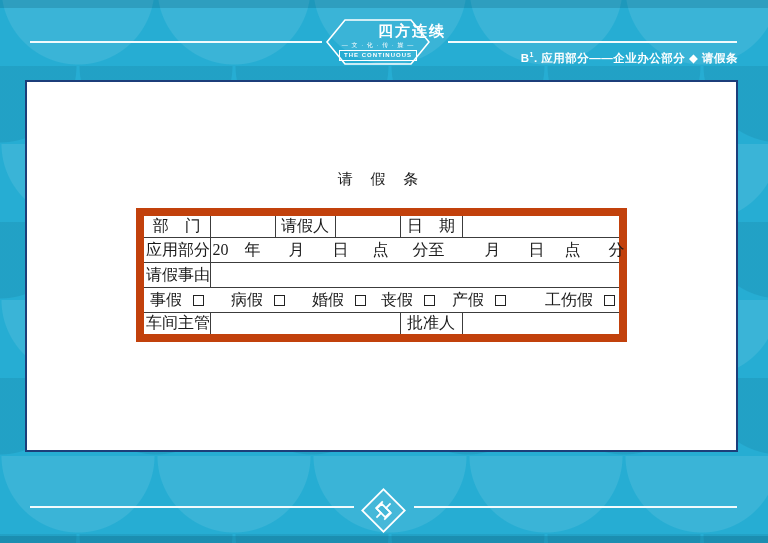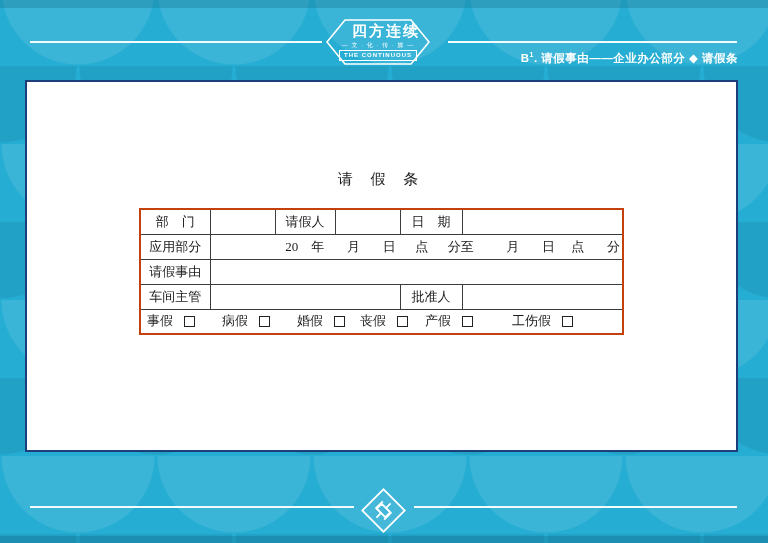--- a/index.html
+++ b/index.html
@@ -19,42 +19,42 @@
 
   .hline { position:absolute; height:2px; background:#f2fbfd; }
   .hl-top-left { left:30px; top:41px; width:292px; }
   .hl-top-right { left:448px; top:41px; width:289px; }
   .hl-bot-left { left:30px; top:506px; width:324px; }
   .hl-bot-right { left:414px; top:506px; width:323px; }
 
   
   .hexlogo { position:absolute; left:326px; top:19px; width:104px; height:46px; }
   .hexlogo svg { position:absolute; left:0; top:0; }
-  .hex-title { position:absolute; left:8px; top:3px; width:100%; text-align:center;
+  .hex-title { position:absolute; left:16px; top:3px; width:100%; text-align:right;
     color:#fff; font-weight:bold; font-size:15px; letter-spacing:2px; }
   .hex-sub { position:absolute; left:0; top:22px; width:100%; text-align:center;
     color:#fff; font-size:6px; letter-spacing:1px; white-space:nowrap; }
   .hex-tag { position:absolute; left:50%; transform:translateX(-50%); top:31px;
     color:#fff; font-size:6px; font-weight:bold; letter-spacing:1px;
     border:1px solid #fff; padding:0 4px; line-height:9px; white-space:nowrap; }
 
   .crumb { position:absolute; top:51px; right:30px; color:#fff; font-size:11.5px;
     font-weight:bold; letter-spacing:0.5px; }
   .crumb sup { font-size:7px; }
 
   
   .panel { position:absolute; left:25px; top:80px; width:713px; height:372px;
     background:#fff; border:2px solid #1c3e7a; }
   .doc-title { margin-top:88px; text-align:center; color:#1a1a1a;
     font-family:"Liberation Serif","DejaVu Serif",serif;
     font-size:15px; letter-spacing:7px; }
 
   table.form { border-collapse:collapse; table-layout:fixed; width:483px;
-    margin:19px auto 0 auto; border:2px solid #c2410c;
-    font-family:"Liberation Serif","DejaVu Serif",serif; font-size:13px; color:#1a1a1a; }
+    margin:19px auto 0 auto; border:8px solid #c2410c;
+    font-family:"Liberation Serif","DejaVu Serif",serif; font-size:16px; color:#1a1a1a; }
   table.form td { border:1px solid #3c3c3c; height:25px; padding:0 2px; }
   td.lab { text-align:center; white-space:pre; }
   td.fill {}
   td.pre { white-space:pre; text-align:right; padding-left:3px;font-family:Liberation Serif, serif; }
 
   .lt-row { display:flex; align-items:center; }
   .lt { display:flex; align-items:center; white-space:nowrap; }
   .lt .box { display:inline-block; width:11px; height:11px; border:1.5px solid #222;
     margin-left:11px; background:#fff; }
   .lt.m1 { margin-left:4px; } .lt.m2 { margin-left:27px; } .lt.m3 { margin-left:27px; }
@@ -75,21 +75,21 @@
 
   <div class="hexlogo">
     <svg width="104" height="46" viewBox="0 0 104 46">
       <polygon points="1,23 19,1 85,1 103,23 85,45 19,45" fill="none" stroke="#ffffff" stroke-width="1.6"></polygon>
     </svg>
     <div class="hex-title">四方连续</div>
     <div class="hex-sub">— 文 · 化 · 传 · 媒 —</div>
     <div class="hex-tag">THE CONTINUOUS</div>
   </div>
 
-  <div class="crumb"><span>B</span><sup>1</sup><span>. 请假事由——企业办公部分 ◆ 请假条</span></div>
+  <div class="crumb"><span>B</span><sup>1</sup><span>. 应用部分——企业办公部分 ◆ 请假条</span></div>
 
   <div class="panel">
     <div class="doc-title">请 假 条</div>
 
     <table class="form">
       <colgroup>
         <col style="width:70px">
           <col style="width:65px">
           <col style="width:60px">
         <col style="width:65px">
@@ -107,26 +107,20 @@
       </tr>
       <tr>
         <td class="lab">应用部分</td>
         <td class="pre" colspan="5">20    年       月       日      点      分至          月       日     点       分</td>
       </tr>
       <tr>
         <td class="lab">请假事由</td>
         <td class="fill" colspan="5"></td>
       </tr>
       <tr>
-        <td class="lab">车间主管</td>
-        <td class="fill" colspan="3"></td>
-        <td class="lab">批准人</td>
-        <td class="fill"></td>
-      </tr>
-      <tr>
         <td colspan="6">
           <div class="lt-row">
             <span class="lt m1">
                   <span>事假</span>
                   <span class="box"></span>
                 </span>
             <span class="lt m2">
                   <span>病假</span>
                   <span class="box"></span>
                 </span>
@@ -142,20 +136,26 @@
                   <span>产假</span>
                   <span class="box"></span>
                 </span>
             <span class="lt m6">
                   <span>工伤假</span>
                   <span class="box"></span>
                 </span>
           </div>
         </td>
       </tr>
+      <tr>
+        <td class="lab">车间主管</td>
+        <td class="fill" colspan="3"></td>
+        <td class="lab">批准人</td>
+        <td class="fill"></td>
+      </tr>
     </tbody>
       </table>
   </div>
 
   <div class="hline hl-bot-left"></div>
   <div class="hline hl-bot-right"></div>
 
   <div class="diamond">
     <svg width="47" height="47" viewBox="0 0 47 47">
       <rect x="8.5" y="8.5" width="30" height="30" transform="rotate(45 23.5 23.5)" fill="rgba(255,255,255,0.06)" stroke="#ffffff" stroke-width="1.8"></rect>

